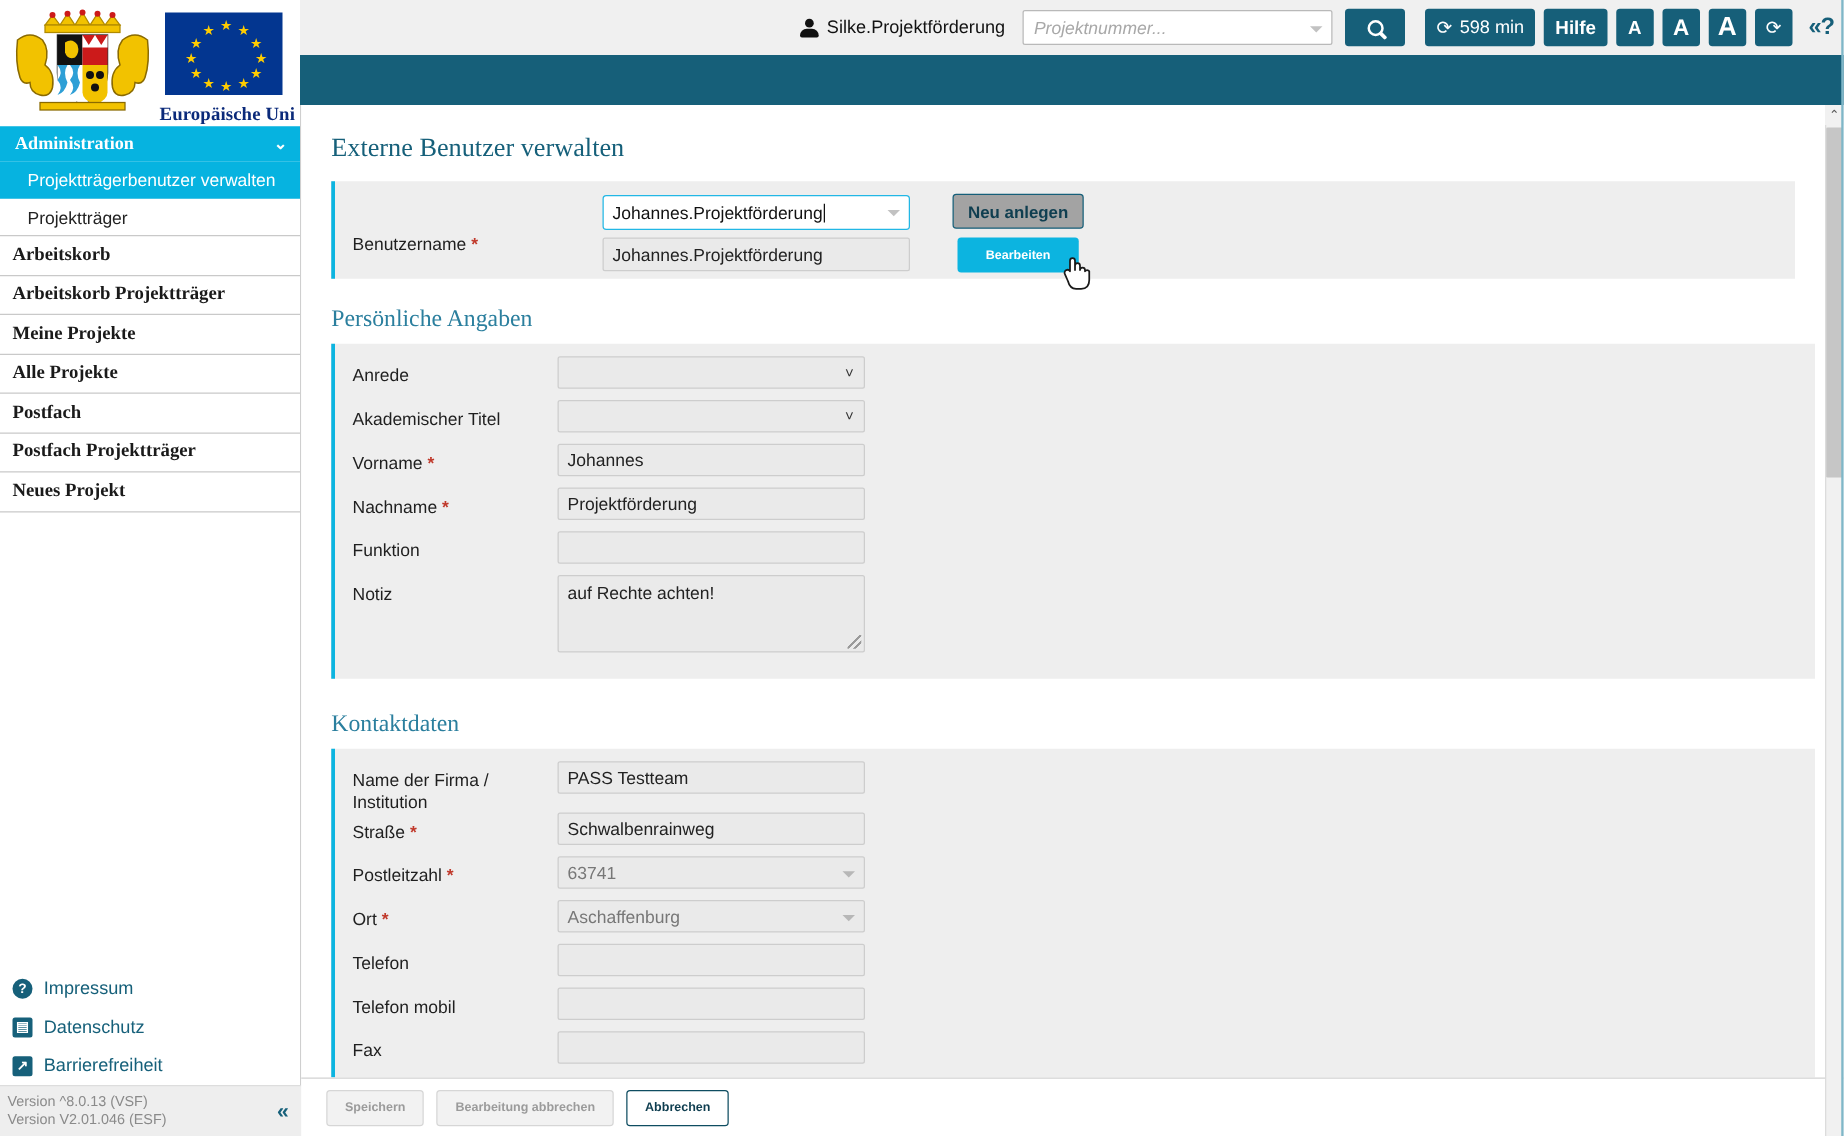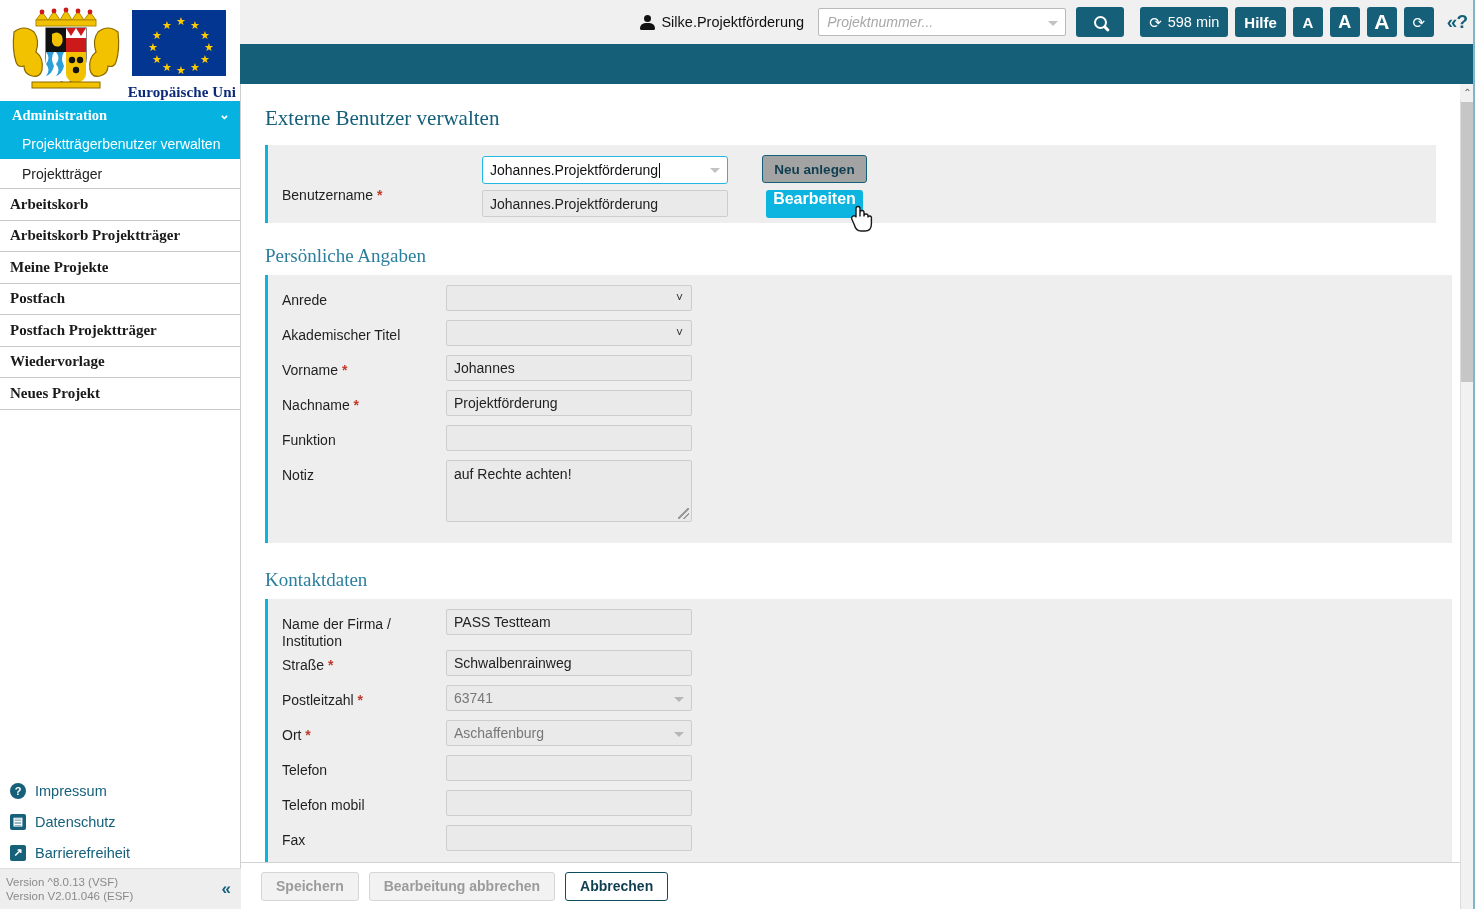--- a/index.html
+++ b/index.html
@@ -223,36 +223,36 @@
   .btn-outline {
     position:absolute; left:494px; top:10px; width:105px; height:28px;
     background:#a3a3a3; border:1.5px solid #165f79; border-radius:3px;
     color:#0f3e50; font-weight:bold; font-size:13.5px;
     display:flex; align-items:center; justify-content:center; cursor:pointer;
     font-family:"Liberation Sans", sans-serif;
   }
   .btn-cyan {
     position:absolute; left:498px; top:45px; width:97px; height:28px;
     background:#0cb4e0; border:none; border-radius:3px;
-    color:#fff; font-weight:bold; font-size:16px;
-    display:flex; align-items:flex-start; justify-content:center; cursor:pointer;
+    color:#fff; font-weight:bold; font-size:10px;
+    display:flex; align-items:center; justify-content:center; cursor:pointer;
     font-family:"Liberation Sans", sans-serif;
   }
   .cursor-hand {
     position:absolute; left:581px; top:58px; width:24px; height:30px; pointer-events:none;
   }
 
   
   .actionbar {
     position:absolute; left:241px; bottom:0; width:1234px; height:47px;
     background:#fff; border-top:1px solid #d2d2d2;
     display:flex; align-items:center; padding-left:20px; gap:10px;
   }
   .ab-btn {
-    height:29px; padding:0 14px; border-radius:3px; font-size:14px;
+    height:29px; padding:0 14px; border-radius:3px; font-size:10px;
     display:flex; align-items:center; justify-content:center; cursor:pointer;
     font-family:"Liberation Sans", sans-serif; font-weight:bold;
   }
   .ab-disabled { background:#f2f2f2; border:1px solid #d6d6d6; color:#9b9b9b; }
   .ab-primary  { background:#fff; border:1.5px solid #0f4d61; color:#0f3e50; }
 
   
   .scroll-track {
     position:absolute; right:0; top:84px; width:15px; height:825px;
     background:#f1f1f1; border-left:1px solid #dcdcdc;
@@ -341,27 +341,27 @@
     <div class="nav-item">
       <span>Arbeitskorb</span>
       </div>
     <div class="nav-item">
       <span>Arbeitskorb Projektträger</span>
       </div>
     <div class="nav-item">
       <span>Meine Projekte</span>
       </div>
     <div class="nav-item">
+      <span>Alle Projekte</span>
+      </div>
+    <div class="nav-item">
       <span>Postfach</span>
       </div>
     <div class="nav-item">
       <span>Postfach Projektträger</span>
-      </div>
-    <div class="nav-item">
-      <span>Wiedervorlage</span>
       </div>
     <div class="nav-item">
       <span>Neues Projekt</span>
       </div>
 
     <div class="foot-links">
       <div class="foot-link">
         <span class="fl-ico round">?</span>
         <span>Impressum</span>
       </div>

